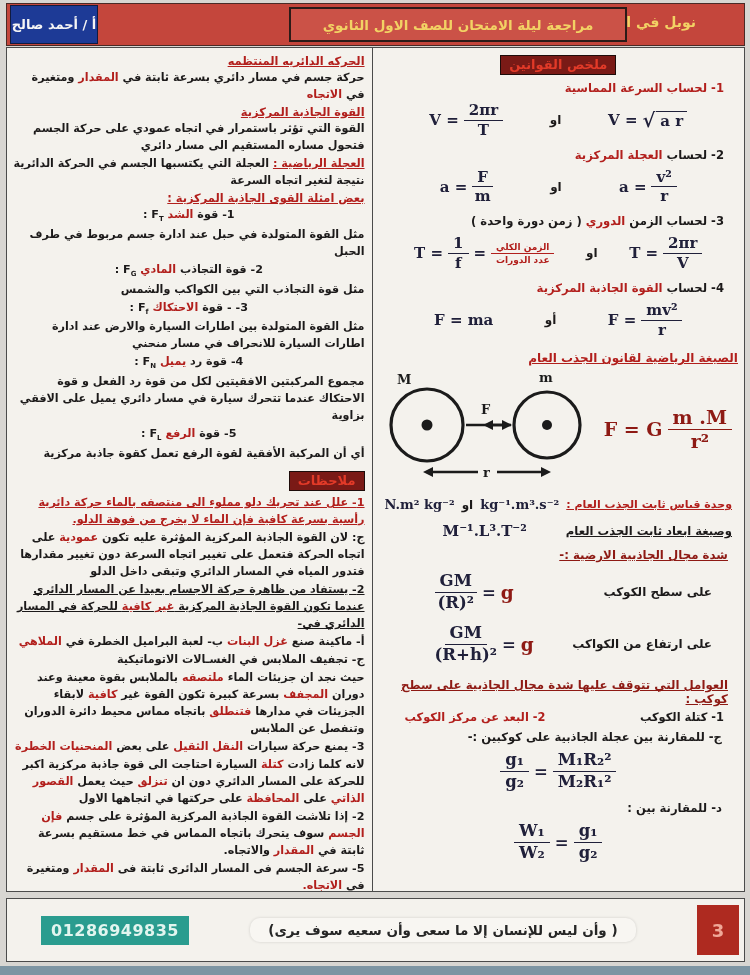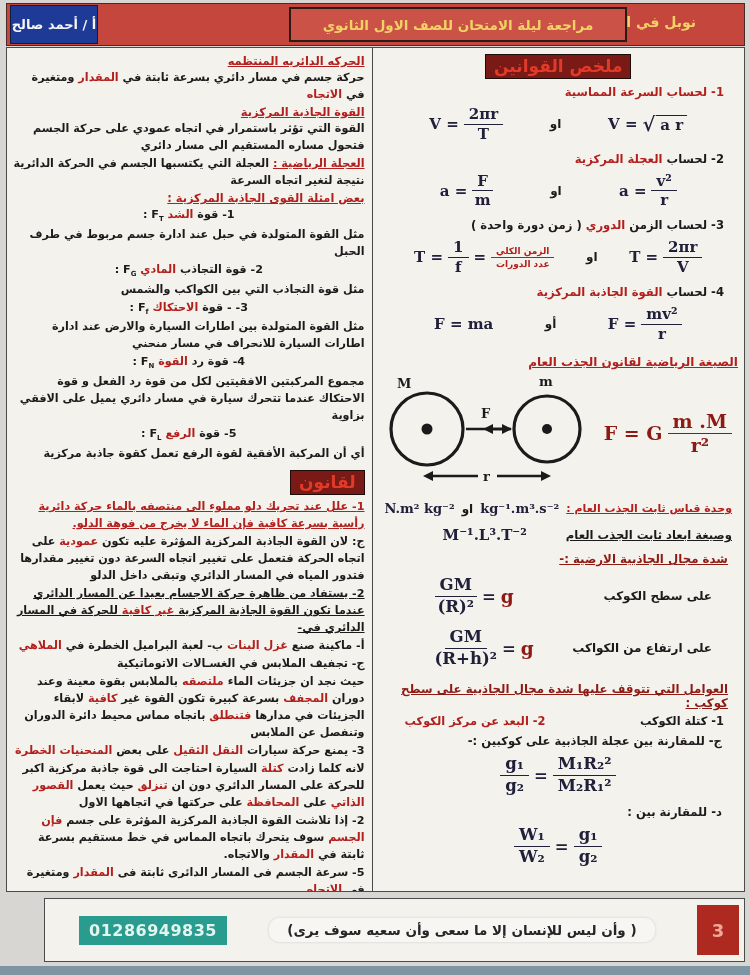--- a/index.html
+++ b/index.html
@@ -21,21 +21,21 @@
   
   .lc-h{color:var(--heading_red,#b21f1c);text-decoration:underline;font-weight:700;font-size:11.4px;text-align:right;margin:2px 0 1px;}
   .lc-t{color:var(--text_dark,#1c1a1a);font-weight:700;font-size:11.2px;line-height:1.52;text-align:right;margin:1px 0;}
   .lc-c{text-align:center;}
   .lc-u{text-decoration:underline;}
   .lc-red{color:var(--heading_red,#b21f1c);}
   .r{color:var(--heading_red,#b21f1c);}
   .hu{color:var(--heading_red,#b21f1c);text-decoration:underline;}
   sub{font-size:0.62em;}
   .lc-badge-row{text-align:right;margin:8px 0 3px;}
-  .badge{display:inline-block;background:var(--badge_bg,#7a1a16);color:var(--badge_text,#e23a28);border:1px solid #1e0c0a;font-weight:700;font-size:17px;padding:1px 8px 2px;}
+  .badge{display:inline-block;background:var(--badge_bg,#7a1a16);color:var(--badge_text,#e23a28);border:1px solid #1e0c0a;font-weight:700;font-size:13px;padding:1px 8px 2px;}
 
   
   .rc-badge-row{text-align:center;margin:2px 0 6px;}
   .rc-h{font-weight:700;font-size:11.6px;padding-right:14px;margin:4px 0 2px;color:var(--text_dark,#1c1a1a);}
   .rc-hu{color:var(--heading_red,#b21f1c);text-decoration:underline;text-align:right;padding-right:0;font-size:12px;margin-top:8px;}
   .rc-h2{color:var(--dark_red,#8e1a14);text-decoration:underline;font-weight:700;font-size:11.8px;text-align:right;padding-right:10px;margin:8px 0 4px;}
   .rc-frow{display:flex;direction:ltr;align-items:center;justify-content:space-evenly;padding:5px 4px;}
   .or{font-weight:700;font-size:12px;color:var(--text_dark,#1c1a1a);}
   .formula{display:inline-flex;direction:ltr;align-items:center;gap:5px;font-family:"DejaVu Serif",serif;font-weight:700;font-size:15px;color:var(--formula_dark,#20203a);}
   .formula.mid{font-size:16.5px;}
@@ -58,21 +58,21 @@
   .rc-grow{display:flex;direction:rtl;align-items:center;justify-content:space-between;padding:6px 26px 6px 56px;}
   .rc-grow .lbl{font-weight:700;font-size:12px;color:var(--text_dark,#1c1a1a);}
   .gbig{font-size:1.12em;}
   .rc-two{display:flex;direction:rtl;justify-content:space-between;padding:0 14px 0 26px;font-weight:700;font-size:11.4px;margin:2px 0;}
   .rc-two .cell-l{color:var(--heading_red,#b21f1c);}
   .rc-two .cell-r{color:var(--text_dark,#1c1a1a);}
   .rc-line{font-weight:700;font-size:11.6px;color:var(--text_dark,#1c1a1a);text-align:right;padding-right:16px;margin:6px 0 2px;}
   .rc-fc{text-align:center;padding:4px 0;}
 
   
-  .footer{position:absolute;left:6px;right:5px;bottom:13px;height:62px;background:var(--paper,#f4f2ed);border:1px solid #4b4b4b;display:flex;direction:ltr;align-items:center;margin-left:38px;}
+  .footer{position:absolute;left:6px;right:5px;bottom:13px;height:62px;background:var(--paper,#f4f2ed);border:1px solid #4b4b4b;display:flex;direction:ltr;align-items:center;}
   .phone{margin-left:34px;background:var(--phone_bg,#2a9c8f);color:var(--phone_text,#e2f5ef);font-weight:700;font-size:16px;padding:5px 10px;letter-spacing:0.5px;}
   .quote{flex:1;text-align:center;font-weight:700;font-size:13.5px;color:#262626;direction:rtl;}
   .quote .bubble{display:inline-block;background:#f8f6f2;border-radius:10px;padding:4px 18px;box-shadow:0 0 3px rgba(0,0,0,0.15);}
   .pageno{width:42px;height:50px;margin-right:5px;background:var(--page_bg,#ae2a20);color:var(--page_text,#f0a898);font-weight:700;font-size:18px;display:flex;align-items:center;justify-content:center;}
   .bottom-bar{position:absolute;left:0;right:0;bottom:0;height:9px;background:var(--bottom_bar,#7d95a3);}
 </style>
 </head>
 <body>
 
 <div class="page">
@@ -90,25 +90,25 @@
         <div class="lc-h"><span>القوة الجاذبة المركزية</span></div>
         <div class="lc-t"><span>القوة التي تؤثر باستمرار في اتجاه عمودي على حركة الجسم فتحول مساره المستقيم الى مسار دائري</span></div>
         <div class="lc-t"><span class="hu">العجلة الرياضية :</span><span> العجلة التي يكتسبها الجسم في الحركة الدائرية نتيجة لتغير اتجاه السرعة</span></div>
         <div class="lc-h"><span>بعض امثلة القوى الجاذبة المركزية :</span></div>
         <div class="lc-t lc-c"><span>1- قوة </span><span class="r">الشد</span><span>  F</span><sub>T</sub><span> :</span></div>
         <div class="lc-t"><span>مثل القوة المتولدة في حبل عند ادارة جسم مربوط في طرف الحبل</span></div>
         <div class="lc-t lc-c"><span>2- قوة التجاذب </span><span class="r">المادي</span><span>  F</span><sub>G</sub><span> :</span></div>
         <div class="lc-t"><span>مثل قوة التجاذب التي بين الكواكب والشمس</span></div>
         <div class="lc-t lc-c"><span>3- - قوة </span><span class="r">الاحتكاك</span><span>  F</span><sub>f</sub><span> :</span></div>
         <div class="lc-t"><span>مثل القوة المتولدة بين اطارات السيارة والارض عند ادارة اطارات السيارة للانحراف في مسار منحني</span></div>
-        <div class="lc-t lc-c"><span>4- قوة رد  </span><span class="r">القوة</span><span>  F</span><sub>N</sub><span> :</span></div>
+        <div class="lc-t lc-c"><span>4- قوة رد  </span><span class="r">يميل</span><span>  F</span><sub>N</sub><span> :</span></div>
         <div class="lc-t"><span>مجموع المركبتين الافقيتين لكل من قوة رد الفعل  و  قوة الاحتكاك عندما تتحرك سيارة في مسار دائري يميل على الافقي بزاوية</span></div>
         <div class="lc-t lc-c"><span>5- قوة </span><span class="r">الرفع</span><span>  F</span><sub>L</sub><span> :</span></div>
         <div class="lc-t"><span>أي أن المركبة الأفقية لقوة الرفع تعمل كقوة جاذبة مركزية</span></div>
-        <div class="lc-badge-row"><div class="badge"><span>لقانون</span></div></div>
+        <div class="lc-badge-row"><div class="badge"><span>ملاحظات</span></div></div>
         <div class="lc-t lc-u lc-red"><span>1-  علل  عند تحريك دلو مملوء الى منتصفه بالماء حركة دائرية رأسية بسرعة كافية  فإن الماء لا يخرج من فوهة الدلو.</span></div>
         <div class="lc-t"><span>ج: لان القوة الجاذبة المركزية المؤثرة عليه تكون </span><span class="r">عمودية</span><span> على اتجاه الحركة فتعمل على تغيير اتجاه السرعة دون تغيير مقدارها فتدور المياه في المسار الدائري وتبقى داخل الدلو</span></div>
         <div class="lc-t lc-u"><span>2- يستفاد من ظاهرة حركة الاجسام بعيدا عن المسار الدائري عندما تكون القوة الجاذبة المركزية </span><span class="r">غير كافية</span><span> للحركة في المسار الدائري في-</span></div>
         <div class="lc-t"><span>أ- ماكينة صنع </span><span class="r">غزل البنات</span><span>      ب- لعبة البراميل الخطرة في </span><span class="r">الملاهي</span></div>
         <div class="lc-t"><span>ج- تجفيف الملابس في الغسـالات الاتوماتيكية</span></div>
         <div class="lc-t"><span>حيث نجد ان جزيئات الماء </span><span class="r">ملتصقه</span><span> بالملابس بقوة معينة وعند دوران </span><span class="r">المجفف</span><span> بسرعة كبيرة تكون القوة غير </span><span class="r">كافية</span><span> لابقاء الجزيئات في مدارها </span><span class="r">فتنطلق</span><span> باتجاه مماس محيط دائرة الدوران وتنفصل عن الملابس</span></div>
         <div class="lc-t"><span>3- يمنع حركة سيارات </span><span class="r">النقل الثقيل</span><span> على بعض </span><span class="r">المنحنيات الخطرة</span></div>
         <div class="lc-t"><span>لانه كلما زادت </span><span class="r">كتلة</span><span> السيارة احتاجت الى قوة جاذبة مركزية اكبر للحركة على المسار الدائري دون ان </span><span class="r">تنزلق</span><span> حيث يعمل </span><span class="r">القصور الذاتي</span><span> على </span><span class="r">المحافظة</span><span> على حركتها في اتجاهها الاول</span></div>
         <div class="lc-t"><span>2- إذا تلاشت القوة الجاذبة المركزية المؤثرة على جسم </span><span class="r">فإن الجسم</span><span> سوف يتحرك باتجاه المماس في خط مستقيم بسرعة ثابتة في </span><span class="r">المقدار</span><span> والاتجاه.</span></div>
         <div class="lc-t"><span>5- سرعة الجسم فى المسار الدائرى ثابتة فى </span><span class="r">المقدار</span><span> ومتغيرة فى </span><span class="r">الاتجاه.</span></div>

